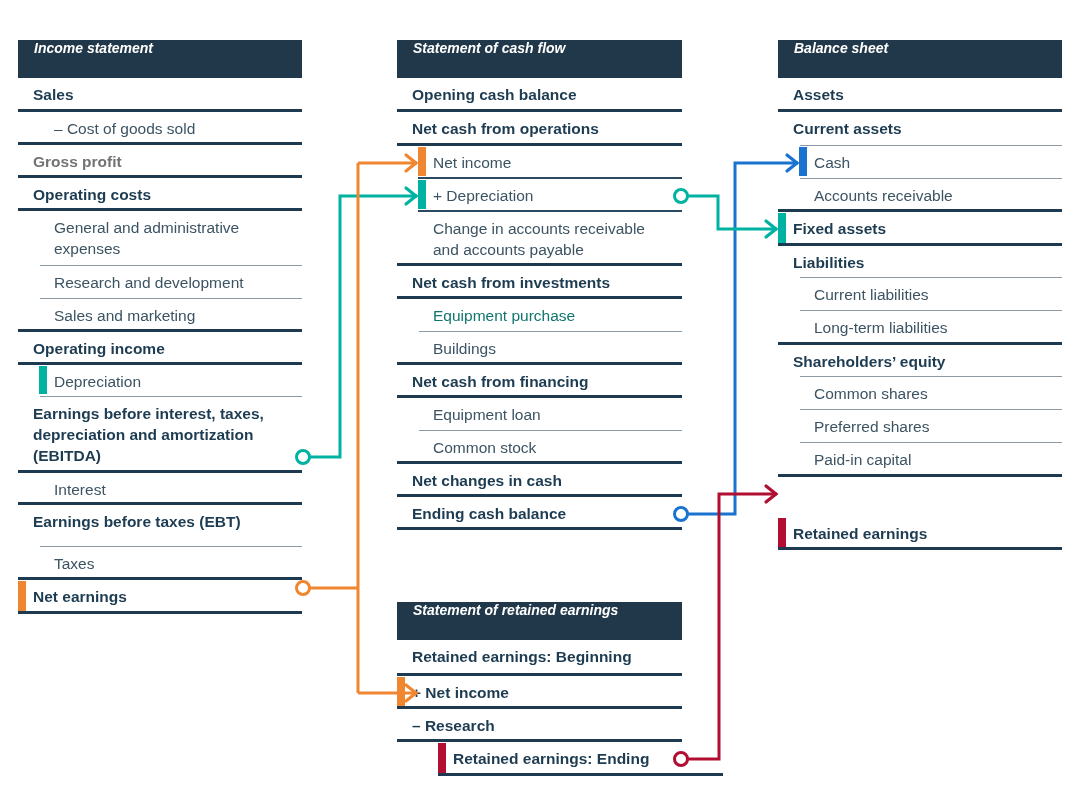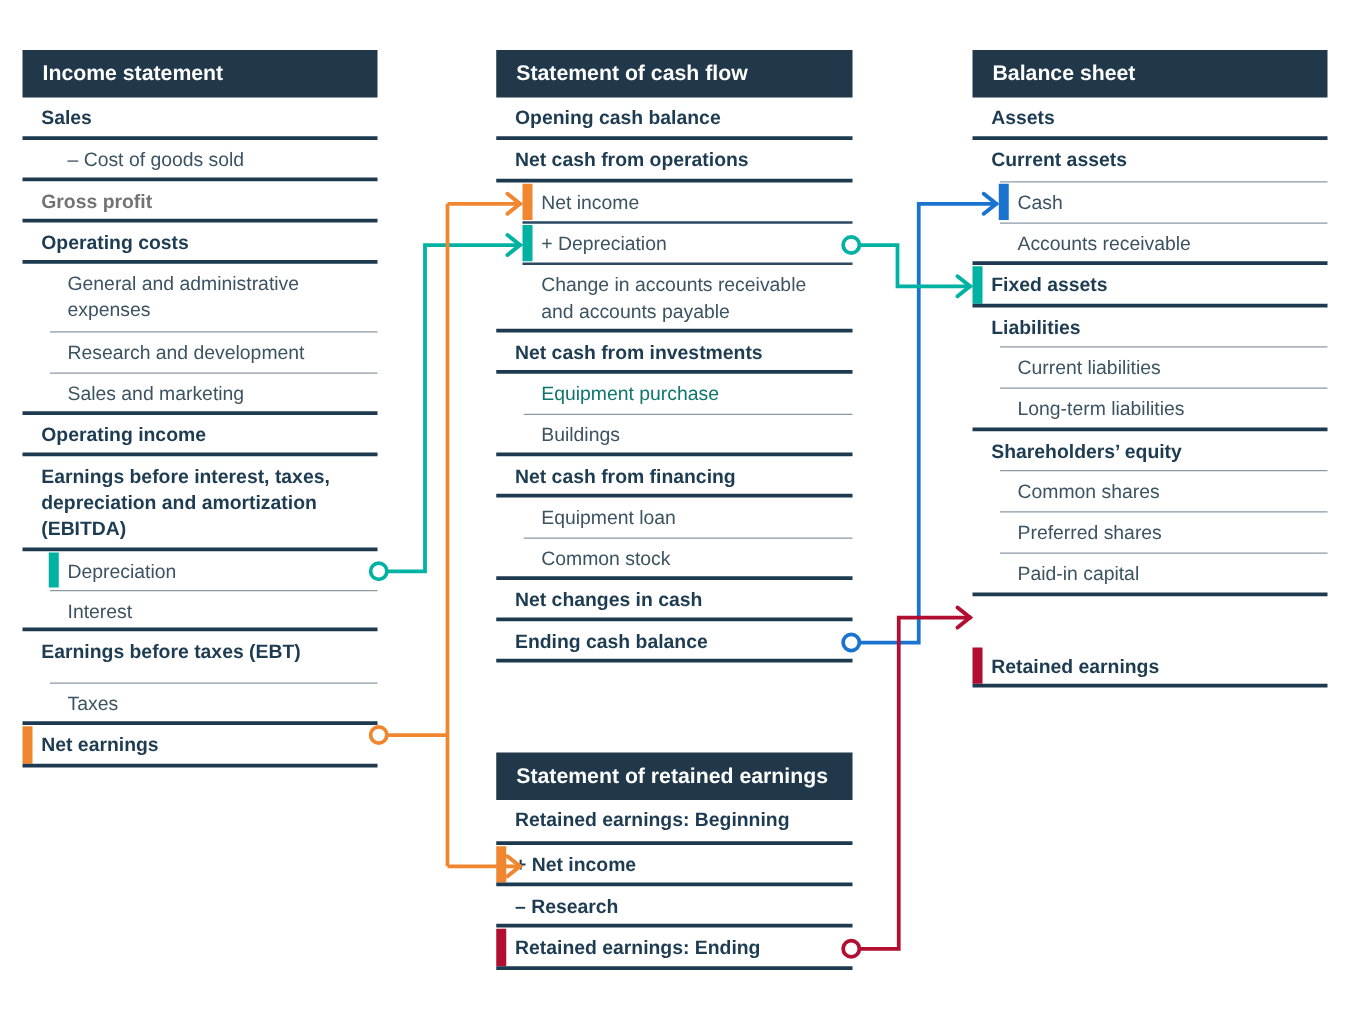--- a/index.html
+++ b/index.html
@@ -1,20 +1,20 @@
 <!DOCTYPE html>
 <html><head>
 <meta charset="utf-8">
 <style>
   html,body{margin:0;padding:0;background:#ffffff;}
   body{width:1080px;height:810px;position:relative;overflow:hidden;
        font-family:"Liberation Sans",sans-serif;}
   .panel{position:absolute;}
-  .panel-header{height:38px;display:flex;align-items:center;padding-left:16px;
-       box-sizing:border-box;color:#fff;font-weight:bold;font-size:17px;}
+  .panel-header{height:38px;display:flex;align-items:flex-start;padding-left:16px;
+       box-sizing:border-box;color:#fff;font-weight:bold;font-size:14px;font-style:italic;}
   .rows{position:relative;}
   .row{position:relative;box-sizing:border-box;width:100%;}
   .lbl{position:relative;padding-top:6px;font-size:15.5px;line-height:21px;z-index:2;}
   .row.bold .lbl{font-weight:bold;}
   .row .lbl{padding-left:15px;}
   .row.indent .lbl{padding-left:36px;}
   .rule{position:absolute;bottom:0;right:0;z-index:1;}
   .rule.heavy{left:0;height:3px;}
   .rule.medium{left:21px;height:2px;}
   .rule.light{left:22px;height:1.5px;}
@@ -54,29 +54,29 @@
         <div class="rule light" style="background: rgb(139, 154, 165);"></div>
       </div>
       <div class="row indent" style="height: 33px;">
         <div class="lbl" style="color: rgb(60, 83, 98);">Sales and marketing</div>
         <div class="rule heavy" style="background: rgb(29, 58, 80);"></div>
       </div>
       <div class="row bold" style="height: 33px;">
         <div class="lbl" style="color: rgb(29, 60, 82);">Operating income</div>
         <div class="rule heavy" style="background: rgb(29, 58, 80);"></div>
       </div>
-      <div class="row bold" style="height: 76px;">
-        <div class="lbl" style="color: rgb(29, 60, 82); max-width: 232px;">Earnings before interest, taxes, depreciation and amortization (EBITDA)</div>
-        <div class="rule heavy" style="background: rgb(29, 58, 80);"></div>
-      </div>
       <div class="row indent" style="height: 32px;">
         <div class="bar" style="background: rgb(0, 178, 162); left: 21px;"></div>
         <div class="lbl" style="color: rgb(60, 83, 98);">Depreciation</div>
         <div class="rule light" style="background: rgb(139, 154, 165);"></div>
       </div>
+      <div class="row bold" style="height: 76px;">
+        <div class="lbl" style="color: rgb(29, 60, 82); max-width: 232px;">Earnings before interest, taxes, depreciation and amortization (EBITDA)</div>
+        <div class="rule heavy" style="background: rgb(29, 58, 80);"></div>
+      </div>
       <div class="row indent" style="height: 32px;">
         <div class="lbl" style="color: rgb(60, 83, 98);">Interest</div>
         <div class="rule heavy" style="background: rgb(29, 58, 80);"></div>
       </div>
       <div class="row bold" style="height: 42px;">
         <div class="lbl" style="color: rgb(29, 60, 82);">Earnings before taxes (EBT)</div>
         <div class="rule light" style="background: rgb(139, 154, 165);"></div>
       </div>
       <div class="row indent" style="height: 33px;">
         <div class="lbl" style="color: rgb(60, 83, 98);">Taxes</div>
@@ -226,21 +226,21 @@
       </div>
       <div class="row bold" style="height: 33px;">
         <div class="bar" style="background: rgb(240, 134, 47); left: 0px;"></div>
         <div class="lbl" style="color: rgb(29, 60, 82);">+ Net income</div>
         <div class="rule heavy" style="background: rgb(29, 58, 80);"></div>
       </div>
       <div class="row bold" style="height: 33px;">
         <div class="lbl" style="color: rgb(29, 60, 82);">– Research</div>
         <div class="rule heavy" style="background: rgb(29, 58, 80);"></div>
       </div>
-      <div class="row bold" style="height: 34px;">
+      <div class="row bold" style="height: 34px; margin-left: 41px;">
         <div class="bar" style="background: rgb(177, 14, 49); left: 0px;"></div>
         <div class="lbl" style="color: rgb(29, 60, 82);">Retained earnings: Ending</div>
         <div class="rule heavy" style="background: rgb(29, 58, 80);"></div>
       </div>
     </div>
 </div>
 
 <svg id="connector-overlay" width="1080" height="810" viewBox="0 0 1080 810">
     <g>
       <polyline points="688,514 735,514 735,163 798,163" fill="none" stroke="#1a73cf" stroke-width="3"></polyline>

